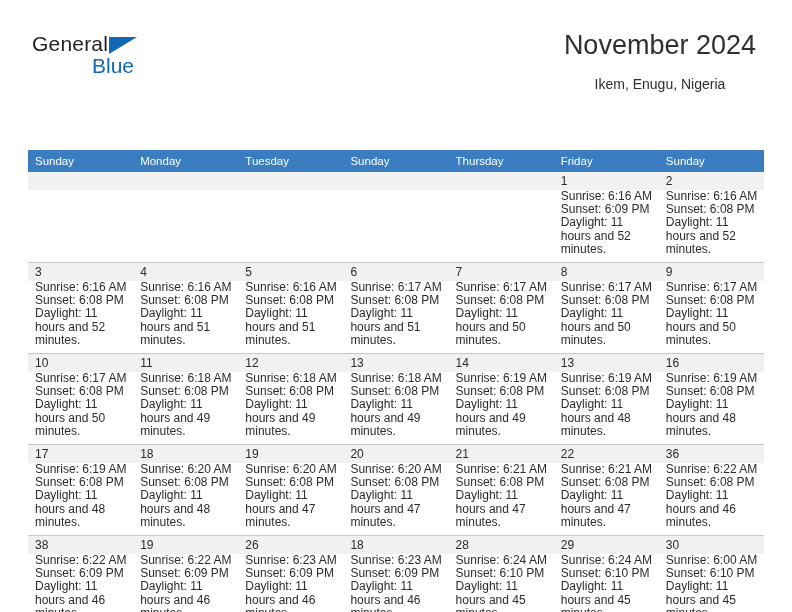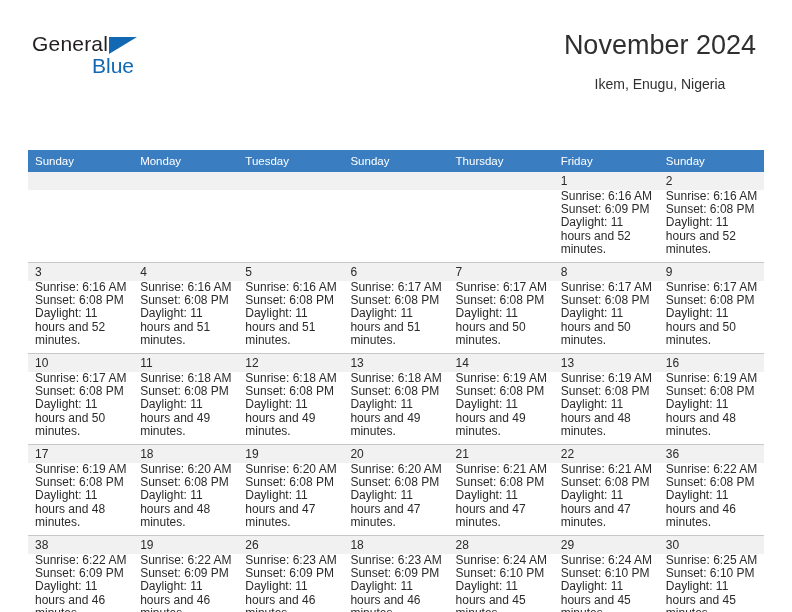--- a/index.html
+++ b/index.html
@@ -499,21 +499,21 @@
                 <div>Sunrise: 6:24 AM</div>
                 <div>Sunset: 6:10 PM</div>
                 <div class="wrapline">Daylight: 11 hours and 45 minutes.</div>
               </div>
             </div>
           </td>
           <td>
             <div class="daycell">
               <div class="datestrip">30</div>
               <div class="info">
-                <div>Sunrise: 6:25 AM</div>
+                <div>Sunrise: 6:00 AM</div>
                 <div>Sunset: 6:10 PM</div>
                 <div class="wrapline">Daylight: 11 hours and 45 minutes.</div>
               </div>
             </div>
           </td>
         </tr>
       </tbody>
   </table>
 
 </div>

